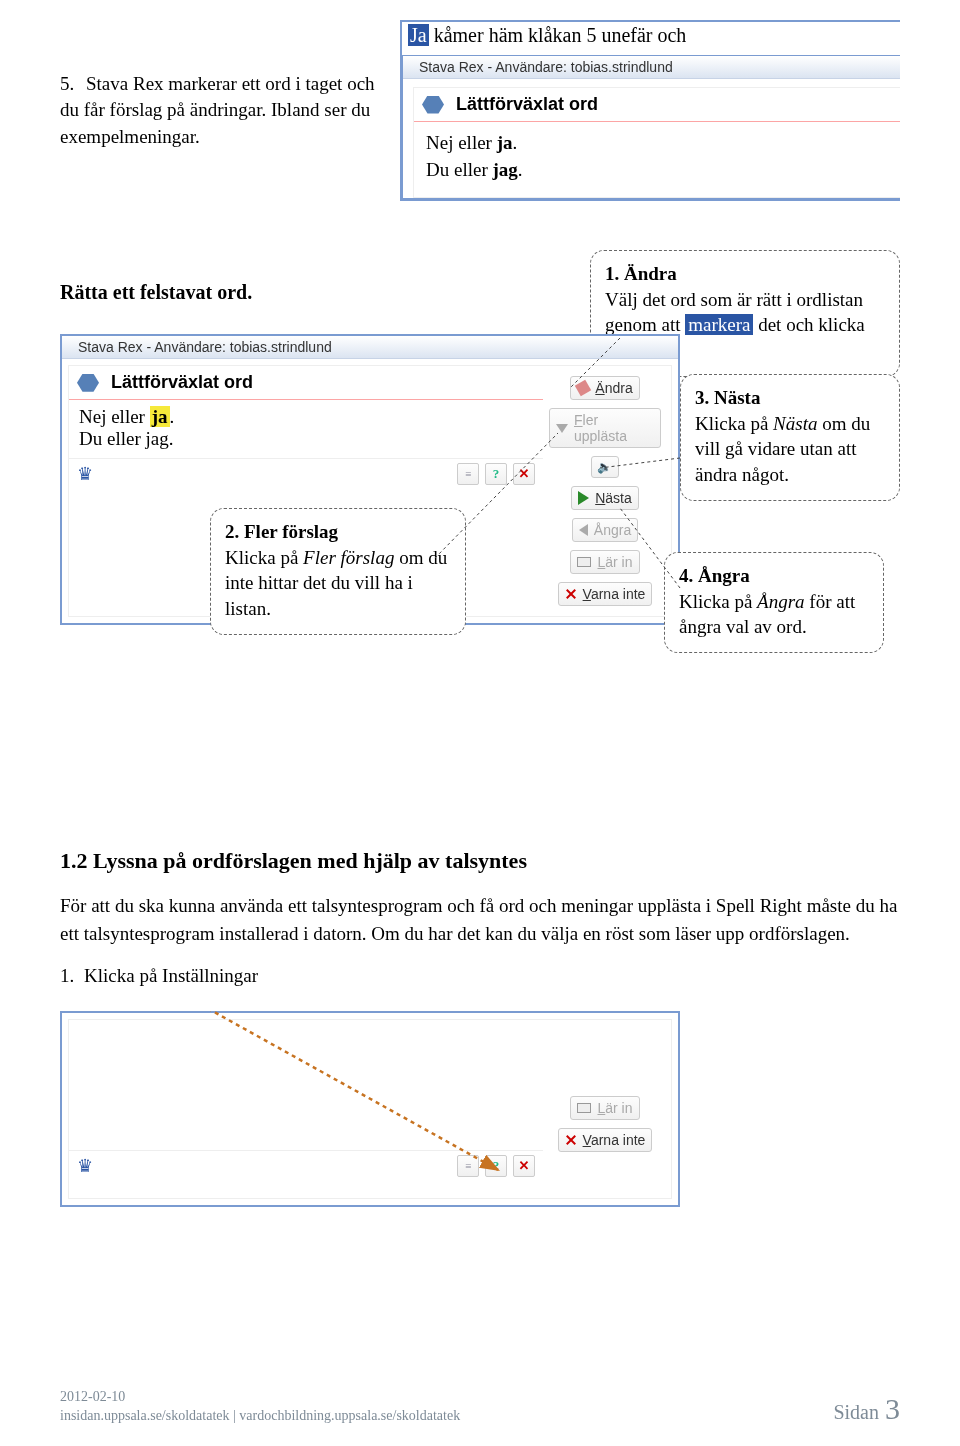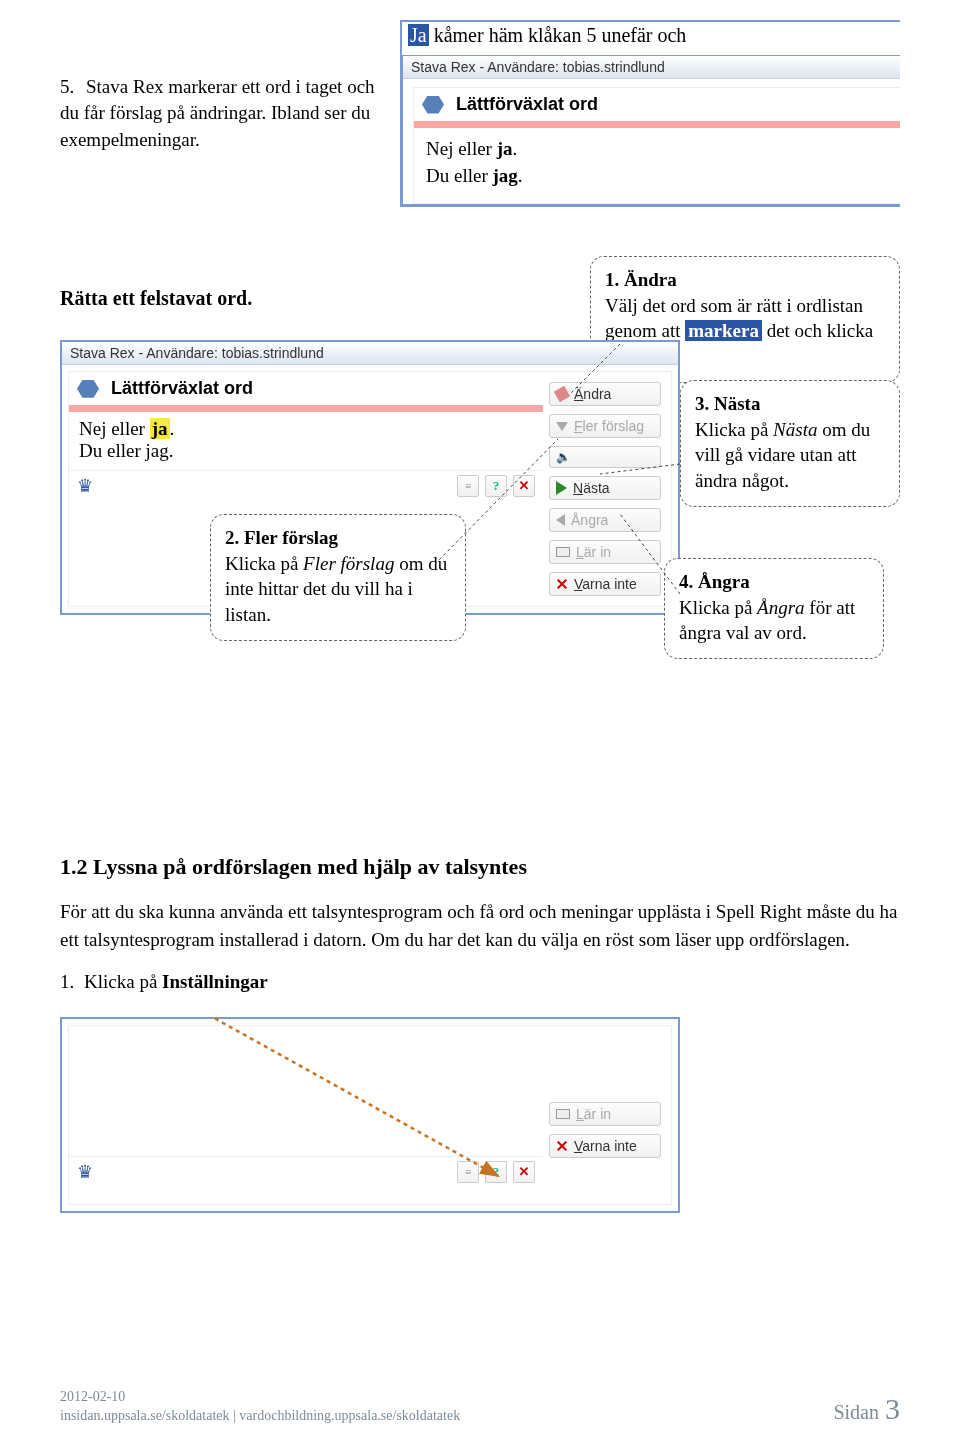--- a/index.html
+++ b/index.html
@@ -34,34 +34,34 @@
   }
   .app-window {
     margin-top: 6px;
     border: 1px solid #7a9bd1;
     border-right: none;
     background: #fff;
   }
   .titlebar {
     background: linear-gradient(#fff, #dbe4f1);
     border-bottom: 1px solid #c7d3e6;
-    padding: 3px 8px;
+    padding: 3px 16px;
     font-family: Tahoma, Arial, sans-serif;
     font-size: 14px;
     color: #333;
   }
   .inner-panel {
     margin: 8px 0 0 10px;
     border: 1px solid #eee;
     border-right: none;
   }
   .panel-head {
     display: flex; align-items: center;
     padding: 6px 8px;
-    border-bottom: 7px solid #fca5a5;
+    border-bottom: 1px solid #fca5a5;
     font-family: Tahoma, Arial, sans-serif;
     font-size: 18px; font-weight: bold;
   }
   .hexicon {
     width: 22px; height: 18px;
     background: #5680b7;
     clip-path: polygon(25% 0, 75% 0, 100% 50%, 75% 100%, 25% 100%, 0 50%);
     margin-right: 12px;
   }
   .panel-body {
@@ -84,21 +84,21 @@
   }
   .app2-inner {
     margin: 6px;
     border: 1px solid #eee;
     display: flex;
   }
   .left-col { flex: 1; padding: 0 0 10px 0; }
   .btn-col {
     width: 128px;
     padding: 10px 10px 10px 6px;
-    display: flex; flex-direction: column; gap: 8px;
+    display: flex; flex-direction: column; gap: 8px; align-items: center;
   }
   .winbtn {
     display: flex; align-items: center;
     background: linear-gradient(#fdfdfd, #f0f0f0);
     border: 1px solid #ccc; border-radius: 3px;
     padding: 3px 6px;
     font-family: Tahoma, Arial, sans-serif; font-size: 14px;
     color: #333;
     gap: 6px;
   }
@@ -131,37 +131,37 @@
   .mini.x { color:#c00; font-weight:bold; }
   .callout {
     position:absolute;
     border:1px dashed #666;
     border-radius:14px;
     background:#fff;
     padding:10px 14px 12px 14px;
     font-family: 'Times New Roman', serif; font-size:19px; line-height:1.35;
   }
   .callout .title { font-weight:bold; }
-  .callout .mark { background:#2a55a4;color:#fff;padding:0 3px;font-weight:bold; }
+  .callout .mark { background:#2a55a4;color:#fff;padding:0 3px; }
   .c1 { right: 0; top:-68px; width: 310px; }
   .c2 { left:150px; top:190px; width:256px; }
   .c3 { right:0; top:56px; width:220px; }
   .c4 { right:16px; top:234px; width:220px; }
   svg.dline { position:absolute; pointer-events:none; }
   .sec12-head {
     margin-top: 70px;
     font-family: Georgia, serif; font-size:22px; font-weight:bold;
   }
   .para {
     margin-top: 18px;
     font-family:'Times New Roman', serif; font-size:19px; line-height:1.45;
   }
   .step-list { margin-top:18px; font-family:'Times New Roman', serif; font-size:19px; }
   .step-list .num { display:inline-block; width:24px; }
-  .step-list .bold { font-weight:bold; }
+  .step-list .bold { font-weight:normal; }
   .bottom-area { position:relative; margin-top:24px; height:250px; }
   .app-window3 {
     position:absolute; left:0; top:0; width:620px;
     border:2px solid #7a9bd1; background:#fff;
   }
   .app3-inner { margin:6px; border:1px solid #eee; display:flex; min-height:180px; }
   .footer-doc {
     position:absolute; left:60px; right:60px; bottom:20px;
     display:flex; justify-content:space-between; align-items:flex-end;
     font-family: Georgia, serif;
@@ -231,21 +231,21 @@
           </span>
         </div>
       </div>
       <div class="btn-col">
         <div class="winbtn">
             <span class="pencil icon-sm"></span>
             <span><span class="ul">Ä</span><span>ndra</span></span>
           </div>
         <div class="winbtn dim">
             <span class="tri-down"></span>
-            <span><span class="ul">F</span><span>ler förslag</span></span>
+            <span><span class="ul">F</span><span>ler upplästa</span></span>
           </div>
         <div class="winbtn dim">
             <span class="speaker">🔈</span>
           </div>
         <div class="winbtn">
             <span class="tri-play"></span>
             <span><span class="ul">N</span>ästa</span>
           </div>
         <div class="winbtn dim">
             <span class="tri-left"></span>

